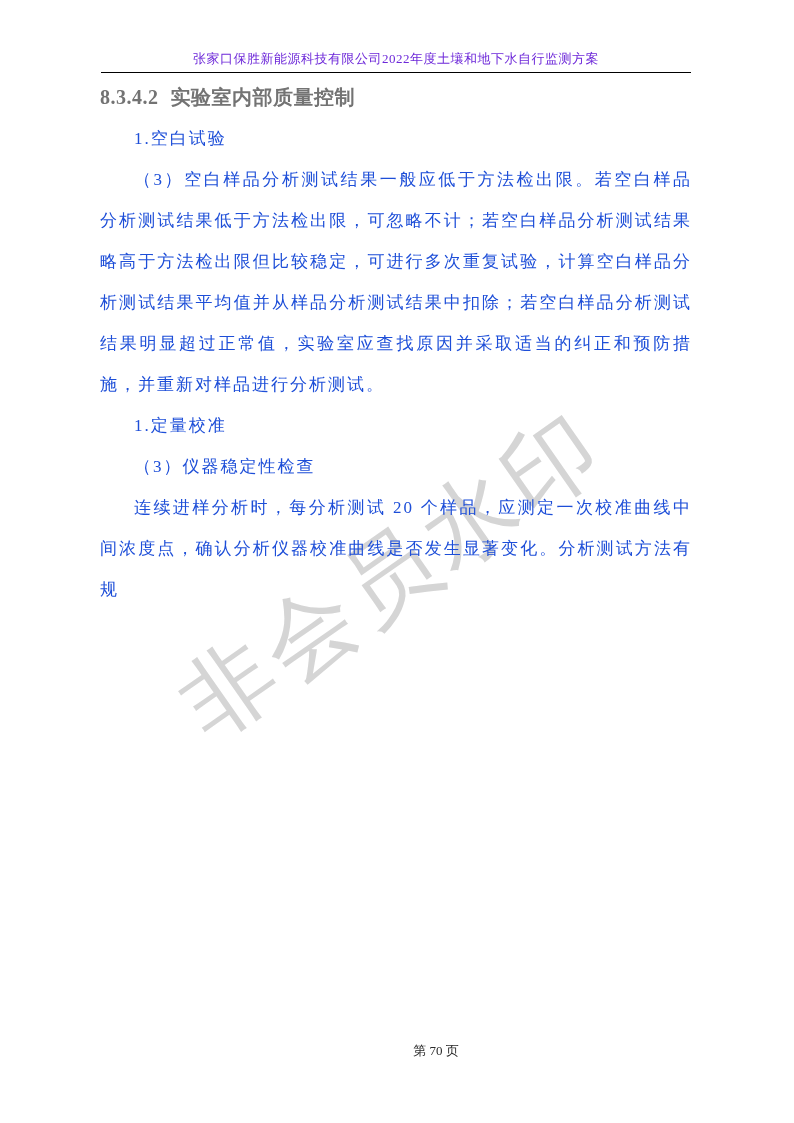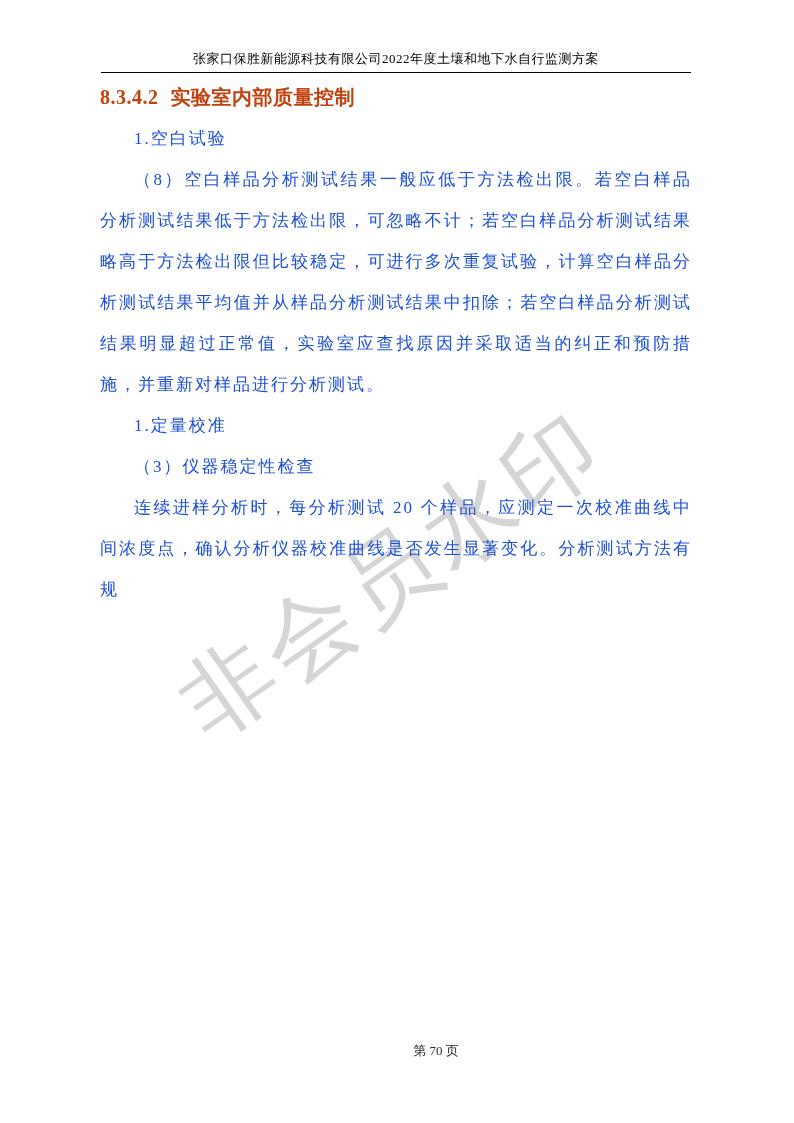--- a/index.html
+++ b/index.html
@@ -18,21 +18,21 @@
   }
   
   .header-title {
     position: absolute;
     top: 50px;
     left: 100px;
     width: 592px;
     text-align: center;
     font-size: 13px;
     line-height: 18px;
-    color: #000000;
+    color: #6d28d9;
     letter-spacing: 0.5px;
   }
   .header-rule {
     position: absolute;
     top: 72px;
     left: 101px;
     width: 590px;
     height: 0;
     border-top: 1.6px solid #000000;
   }
@@ -57,21 +57,21 @@
     top: 82px;
     left: 100px;
     width: 592px;
     z-index: 1;
   }
   .section-heading {
     margin: 0 0 6px 0;
     font-size: 20px;
     font-weight: bold;
     line-height: 30px;
-    color: #c2410c;
+    color: #737373;
     letter-spacing: 0.5px;
   }
   .section-heading .heading-number {
     margin-right: 12px;
   }
   .para {
     margin: 0;
     font-size: 17px;
     line-height: 41px;
     text-align: justify;
@@ -106,21 +106,21 @@
 
   <div class="content">
 
     <h1 class="section-heading">
       <span class="heading-number">8.3.4.2</span><span>实验室内部质量控制</span>
     </h1>
 
     <p class="para">1.空白试验</p>
 
 
-    <p class="para">（8）空白样品分析测试结果一般应低于方法检出限。若空白样品分析测试结果低于方法检出限，可忽略不计；若空白样品分析测试结果略高于方法检出限但比较稳定，可进行多次重复试验，计算空白样品分析测试结果平均值并从样品分析测试结果中扣除；若空白样品分析测试结果明显超过正常值，实验室应查找原因并采取适当的纠正和预防措施，并重新对样品进行分析测试。</p>
+    <p class="para">（3）空白样品分析测试结果一般应低于方法检出限。若空白样品分析测试结果低于方法检出限，可忽略不计；若空白样品分析测试结果略高于方法检出限但比较稳定，可进行多次重复试验，计算空白样品分析测试结果平均值并从样品分析测试结果中扣除；若空白样品分析测试结果明显超过正常值，实验室应查找原因并采取适当的纠正和预防措施，并重新对样品进行分析测试。</p>
 
     <p class="para">1.定量校准</p>
 
 
 
     <p class="para">（3）仪器稳定性检查</p>
 
     <p class="para">连续进样分析时，每分析测试 20 个样品，应测定一次校准曲线中间浓度点，确认分析仪器校准曲线是否发生显著变化。分析测试方法有规</p>
 
   </div>

